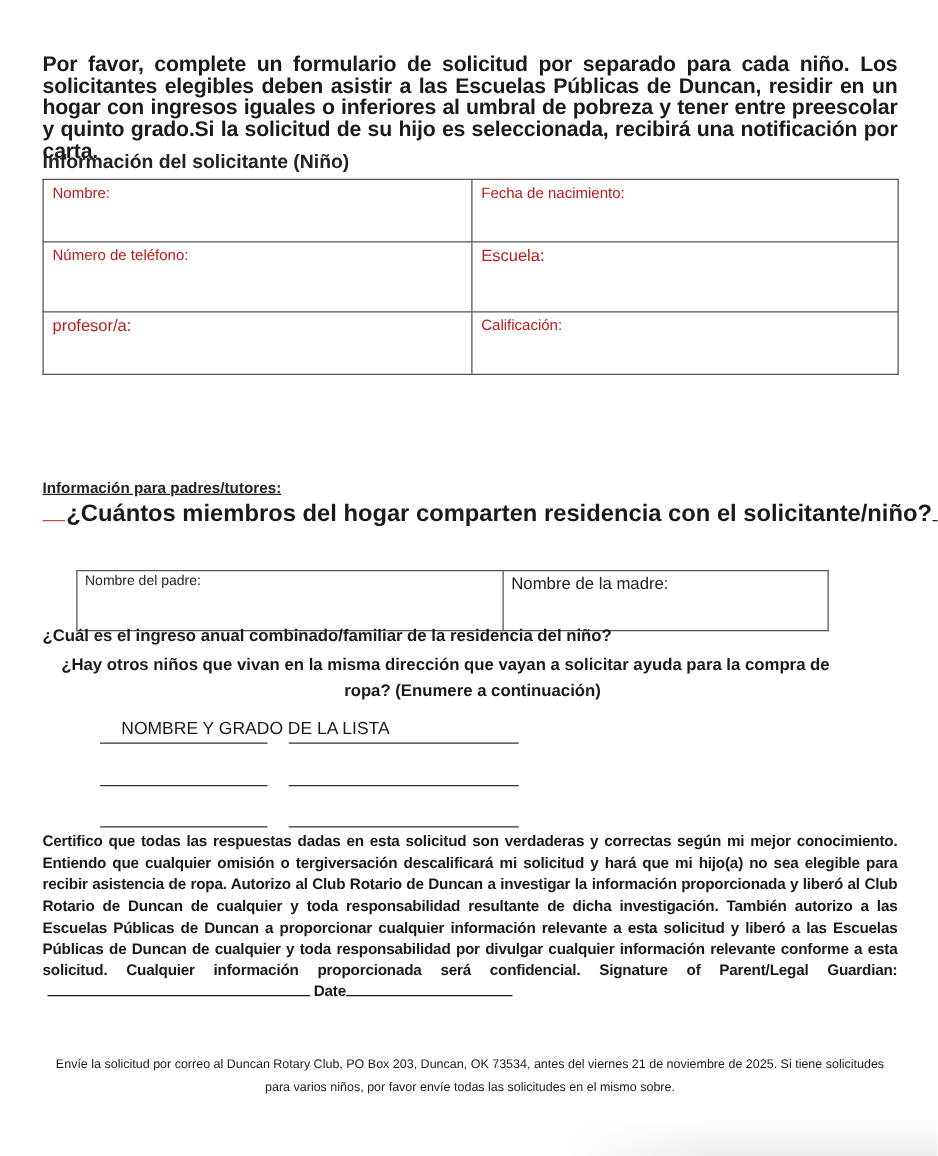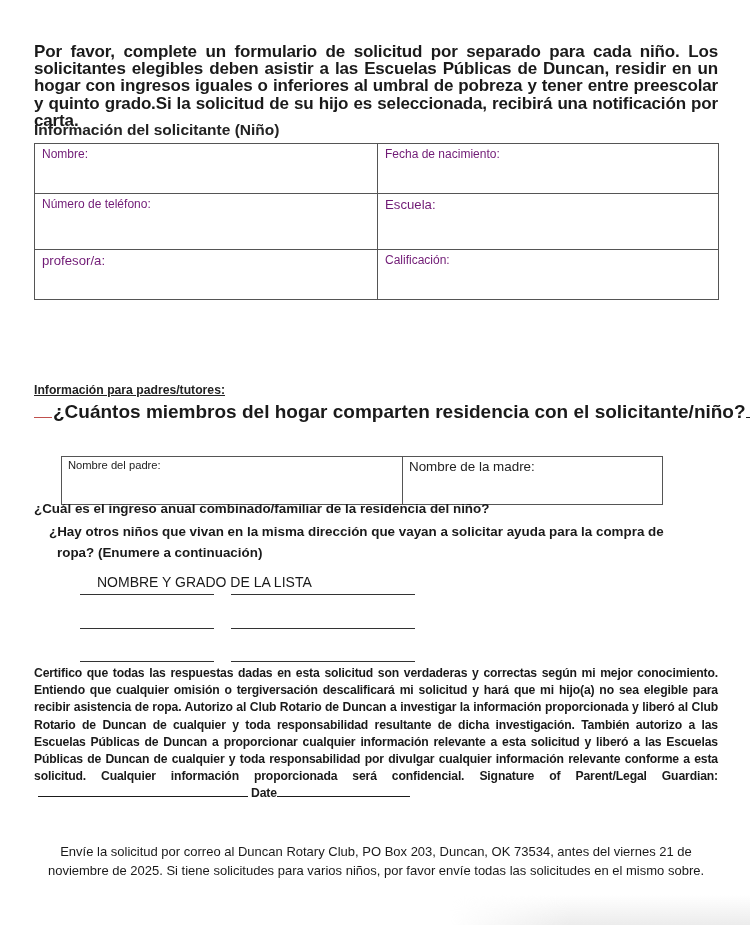--- a/index.html
+++ b/index.html
@@ -22,21 +22,21 @@
   .section-title {
     position: absolute; left: 34px; top: 121px; margin: 0;
     font-size: 15.5px; font-weight: bold; color: #222;
   }
   table.child {
     position: absolute; left: 34px; top: 143px; width: 685px;
     border-collapse: collapse; table-layout: fixed;
   }
   table.child td {
     border: 1.3px solid #555; vertical-align: top;
-    padding: 3px 7px; font-size: 12px; color: #701a75;
+    padding: 3px 7px; font-size: 12px; color: #b91c1c;
   }
   table.child td.col1 { width: 328px; }
   table.child td .lbl-lg { font-size: 13.2px; }
   .parents-label {
     position: absolute; left: 34px; top: 383px; margin: 0;
     font-size: 12.2px; font-weight: bold; text-decoration: underline; color: #222;
   }
   .household-q {
     position: absolute; left: 34px; top: 401px; margin: 0;
     font-size: 19px; font-weight: bold; color: #1a1a1a; white-space: nowrap;
@@ -59,21 +59,21 @@
   table.parents td.father { width: 328px; font-size: 11.2px; }
   table.parents td.mother { font-size: 13.4px; }
   .income-q {
     position: absolute; left: 34px; top: 501px; margin: 0;
     font-size: 13.4px; font-weight: bold; white-space: nowrap;
   }
   .siblings-q {
     position: absolute; left: 49px; top: 521px; width: 650px; margin: 0;
     font-size: 13.4px; font-weight: bold; line-height: 21px;
   }
-  .siblings-q .line2 { padding-left: 8px; display: block; }
+  .siblings-q .line2 { padding-left: 8px; display: block; text-align: center; }
   .list-header {
     position: absolute; left: 85px; top: 562px; margin: 12px;
     font-size: 14px; font-weight: normal; white-space: nowrap;
   }
   .blank-line {
     position: absolute; height: 0; border-top: 1.4px solid #333;
   }
   .cert {
     position: absolute; left: 34px; top: 665px; width: 684px; margin: 0;
     font-size: 12.2px; font-weight: bold; line-height: 17.2px;
@@ -82,21 +82,21 @@
   .cert .sig-line {
     display: inline-block; width: 210px; border-bottom: 1.3px solid #1a1a1a;
     vertical-align: baseline; margin-left: 4px; margin-right: 3px;
   }
   .cert .date-line {
     display: inline-block; width: 133px; border-bottom: 1.3px solid #1a1a1a;
     vertical-align: baseline;
   }
   .footer {
     position: absolute; left: 34px; top: 842px; width: 684px; margin: 0;
-    font-size: 13px; line-height: 19px; text-align: center; color: #1a1a1a;
+    font-size: 10px; line-height: 19px; text-align: center; color: #1a1a1a;
   }
 </style>
 </head>
 <body>
 
 <p class="intro">Por favor, complete un formulario de solicitud por separado para cada niño. Los solicitantes elegibles deben asistir a las Escuelas Públicas de Duncan, residir en un hogar con ingresos iguales o inferiores al umbral de pobreza y tener entre preescolar y quinto grado.Si la solicitud de su hijo es seleccionada, recibirá una notificación por carta.</p>
 
 <h2 class="section-title">Información del solicitante (Niño)</h2>
 
 <table class="child">

